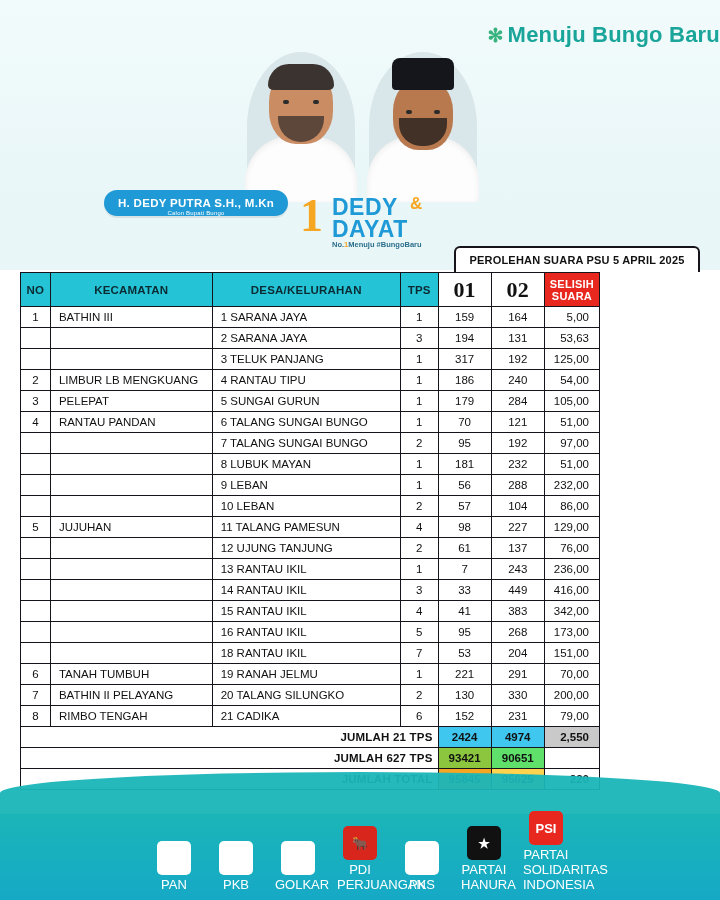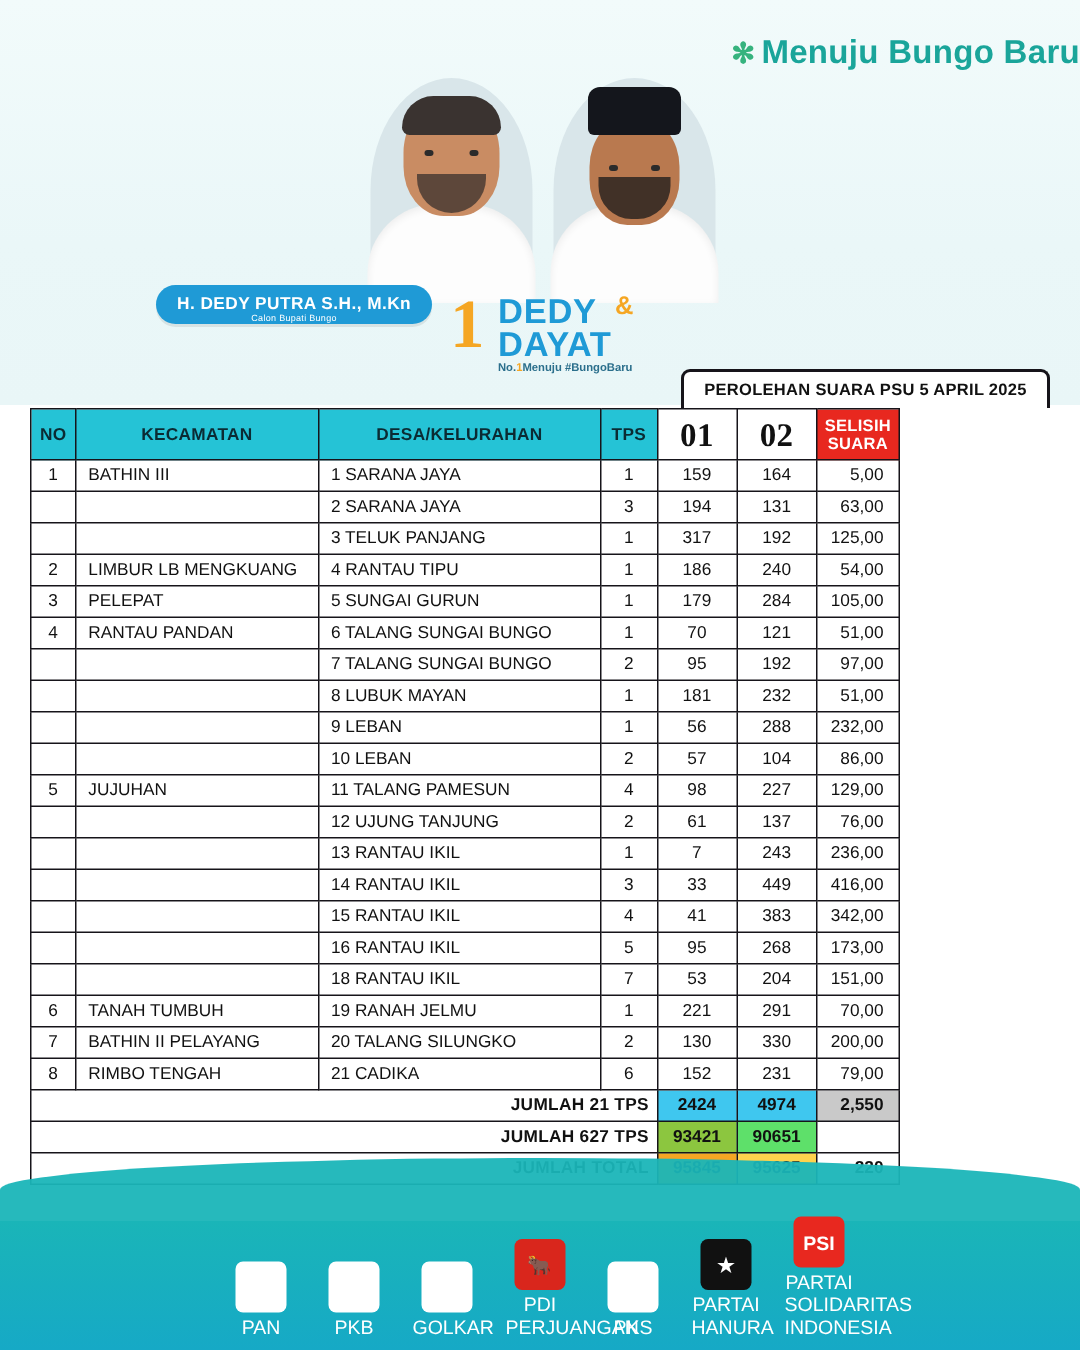--- a/index.html
+++ b/index.html
@@ -211,21 +211,21 @@
           <td class="v2">164</td>
           <td class="sel">5,00</td>
         </tr>
         <tr>
           <td class="no"></td>
           <td class="kec"></td>
           <td class="desa">2 SARANA JAYA</td>
           <td class="tps">3</td>
           <td class="v1">194</td>
           <td class="v2">131</td>
-          <td class="sel">63,00</td>
+          <td class="sel">53,63</td>
         </tr>
         <tr>
           <td class="no"></td>
           <td class="kec"></td>
           <td class="desa">3 TELUK PANJANG</td>
           <td class="tps">1</td>
           <td class="v1">317</td>
           <td class="v2">192</td>
           <td class="sel">125,00</td>
         </tr>

